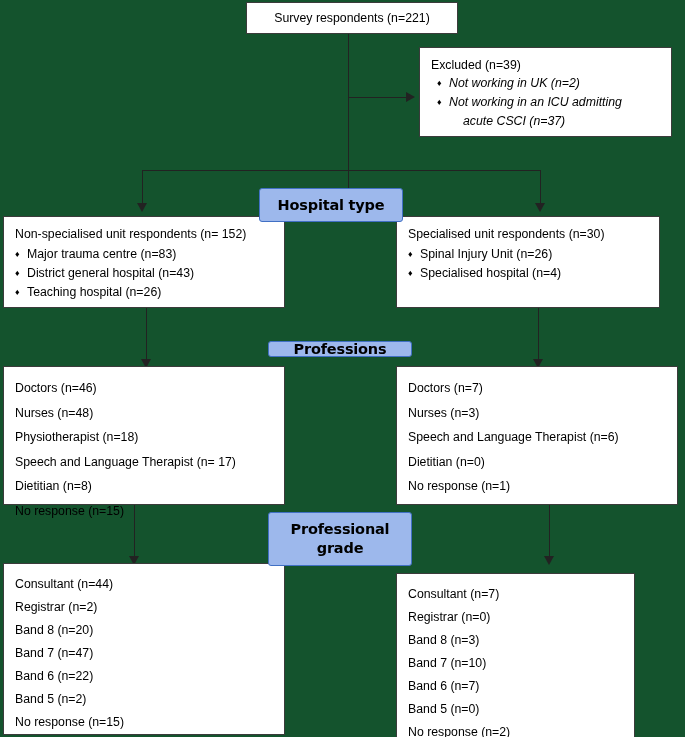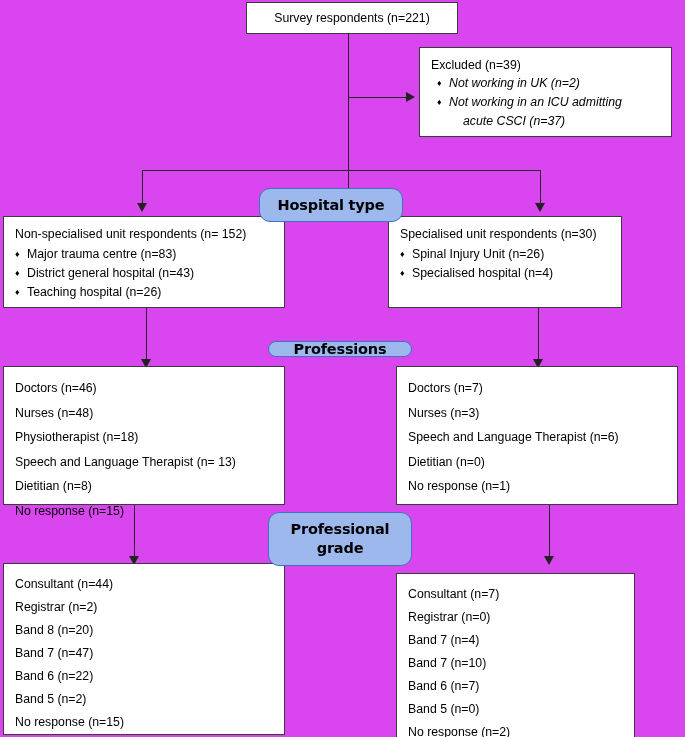--- a/index.html
+++ b/index.html
@@ -8,21 +8,21 @@
     background: #ffffff;
   }
   body {
     font-family: "Liberation Sans", sans-serif;
     color: #000000;
   }
   #canvas {
     position: relative;
     width: 685px;
     height: 737px;
-    background: #d946ef;
+    background: #14532d;
     overflow: hidden;
   }
   .box {
     position: absolute;
     box-sizing: border-box;
     border: 1px solid #3b3b3b;
     background: #ffffff;
   }
   .box-pad {
     padding: 9px 22px 9px 11px;
@@ -70,21 +70,21 @@
     line-height: 24.5px;
     white-space: nowrap;
   }
   .plainlist.tight li {
     line-height: 23px;
   }
   .pill {
     position: absolute;
     box-sizing: border-box;
     border: 1px solid #4170c4;
-    border-radius: 11px;
+    border-radius: 3px;
     background: #9db8ec;
     display: flex;
     align-items: center;
     justify-content: center;
     text-align: center;
     font-weight: bold;
     font-size: 14.5px;
     line-height: 19px;
     font-family: "DejaVu Sans", sans-serif;
     letter-spacing: -0.2px;
@@ -157,34 +157,34 @@
 
   <div class="box box-pad" style="left:3px; top:216px; width:282px; height:92px;">
     <div class="title-line">Non-specialised unit respondents (n= 152)</div>
     <ul class="bullets" style="margin-top:3px;">
       <li>Major trauma centre (n=83)</li>
       <li>District general hospital (n=43)</li>
       <li>Teaching hospital (n=26)</li>
     </ul>
   </div>
 
-  <div class="box box-pad" style="left:388px; top:216px; width:234px; height:92px;">
+  <div class="box box-pad" style="left:396px; top:216px; width:264px; height:92px;">
     <div class="title-line">Specialised unit respondents (n=30)</div>
     <ul class="bullets" style="margin-top:3px;">
       <li>Spinal Injury Unit (n=26)</li>
       <li>Specialised hospital (n=4)</li>
     </ul>
   </div>
 
   <div class="box box-pad" style="left:3px; top:366px; width:282px; height:139px;">
     <ul class="plainlist">
       <li>Doctors (n=46)</li>
       <li>Nurses (n=48)</li>
       <li>Physiotherapist (n=18)</li>
-      <li>Speech and Language Therapist (n= 13)</li>
+      <li>Speech and Language Therapist (n= 17)</li>
       <li>Dietitian (n=8)</li>
       <li>No response (n=15)</li>
     </ul>
   </div>
 
   <div class="box box-pad" style="left:396px; top:366px; width:282px; height:139px;">
     <ul class="plainlist">
       <li>Doctors (n=7)</li>
       <li>Nurses (n=3)</li>
       <li>Speech and Language Therapist (n=6)</li>
@@ -202,21 +202,21 @@
       <li>Band 6 (n=22)</li>
       <li>Band 5 (n=2)</li>
       <li>No response (n=15)</li>
     </ul>
   </div>
 
   <div class="box box-pad" style="left:396px; top:573px; width:239px; height:172px;">
     <ul class="plainlist tight">
       <li>Consultant (n=7)</li>
       <li>Registrar (n=0)</li>
-      <li>Band 7 (n=4)</li>
+      <li>Band 8 (n=3)</li>
       <li>Band 7 (n=10)</li>
       <li>Band 6 (n=7)</li>
       <li>Band 5 (n=0)</li>
       <li>No response (n=2)</li>
     </ul>
   </div>
 
   <div class="pill" style="left:259px; top:188px; width:144px; height:34px;">
     <span>Hospital type</span>
   </div>

